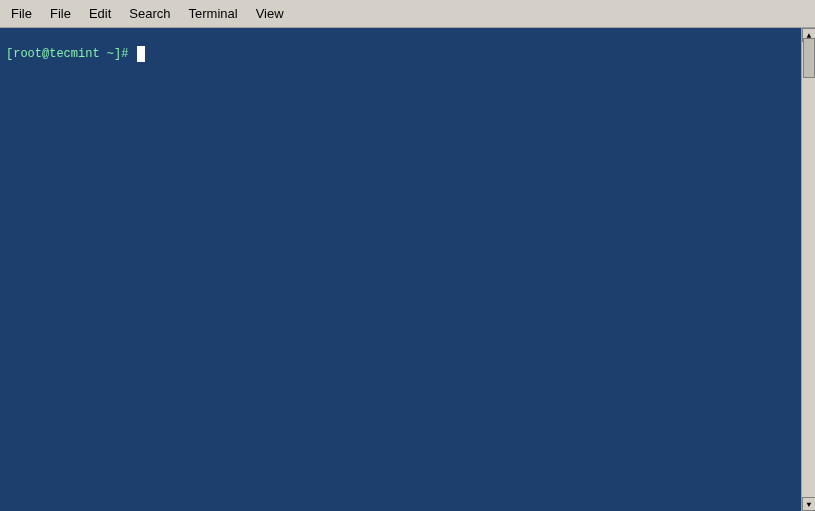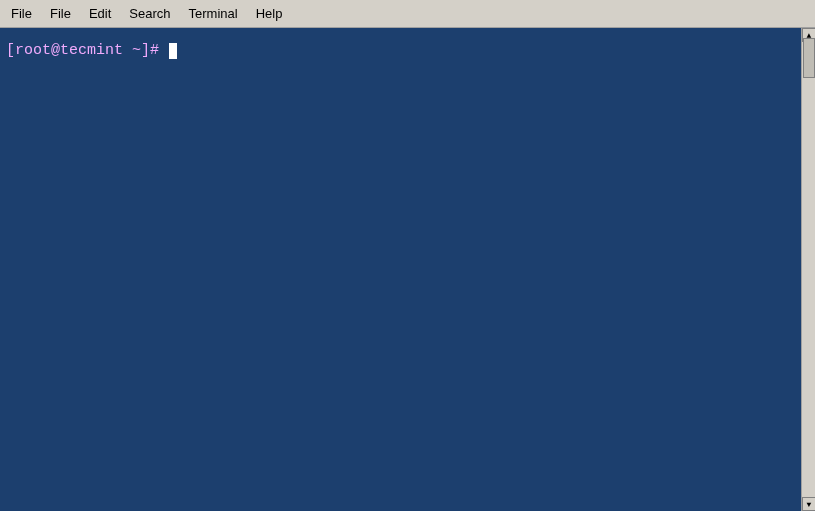--- a/index.html
+++ b/index.html
@@ -44,25 +44,25 @@
       background: #1c3f6e;
       flex: 1;
       padding: 4px 6px;
       overflow: hidden;
       position: relative;
     }
 
     #prompt-line {
       display: flex;
       align-items: center;
-      color: #f0abfc;
-      font-size: 15px;
+      color: #86efac;
+      font-size: 12px;
       font-family: 'Courier New', Courier, monospace;
       line-height: 1.4;
-      margin-top: 8px;
+      margin-top: 14px;
     }
 
     #prompt-text {
       white-space: pre;
     }
 
     #cursor {
       display: inline-block;
       width: 8px;
       height: 16px;
@@ -119,21 +119,21 @@
   </style>
 </head>
 <body>
 
 <div id="menubar">
   <div class="menu-item">File</div>
   <div class="menu-item">File</div>
   <div class="menu-item">Edit</div>
   <div class="menu-item">Search</div>
   <div class="menu-item">Terminal</div>
-  <div class="menu-item">Help</div>
+  <div class="menu-item">View</div>
 </div>
 
 <div id="terminal-area">
   <div id="prompt-line">
     <span id="prompt-text">[root@tecmint ~]# </span>
     <span id="cursor"></span>
   </div>
   <div id="scrollbar">
     <div id="scrollbar-up">▲</div>
     <div id="scrollbar-thumb"></div>

